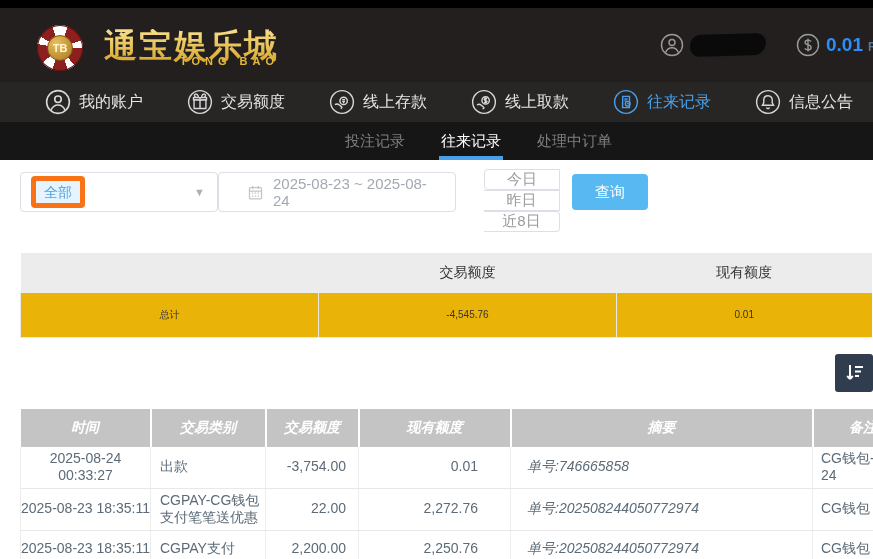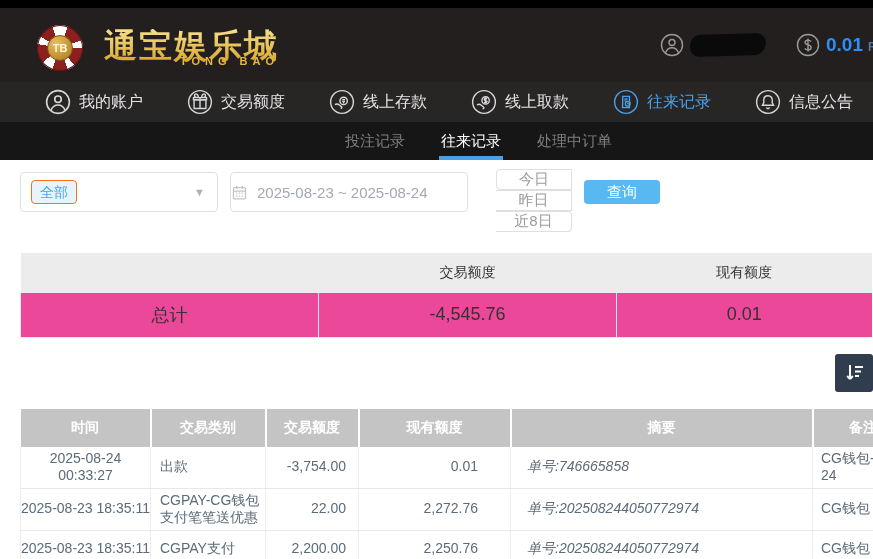--- a/index.html
+++ b/index.html
@@ -49,61 +49,61 @@
   .tab + .tab { margin-left:32px; }
   .tab.active { color:#ffffff; }
   .tab.active::after { content:""; position:absolute; left:0; right:0; bottom:0; height:4px; background:#4aa0e8; }
 
   
   .content { padding-left:20px; }
 
   .filter-bar { display:flex; align-items:center; margin-top:12px; height:40px; }
   .type-select { width:198px; height:40px; border:1px solid #dcdfe6; border-radius:4px; background:#fff;
                  display:flex; align-items:center; padding:0 10px; position:relative; cursor:pointer; }
-  .select-tag { background:#e8f4fd; border:1px solid #f97316; color:#4aa3e8; font-size:14px; border-radius:4px;
+  .select-tag { background:#e8f4fd; border:5px solid #f97316; color:#4aa3e8; font-size:14px; border-radius:4px;
                 padding:3px 8px; line-height:1.2; }
   .select-caret { position:absolute; right:12px; color:#b0b0b0; font-size:11px; }
   .date-input { width:238px; height:40px; border:1px solid #dcdfe6; border-radius:4px; background:#fff;
-                display:flex; align-items:center; margin-left:12px; padding:0 0; color:#a3a9b3; font-size:15px; cursor:pointer; }
+                display:flex; align-items:center; padding:0 28px; color:#a3a9b3; font-size:15px; cursor:pointer; }
   .cal-icon { width:17px; height:17px; color:#c0c4cc; margin-right:9px; flex:0 0 auto; }
   .quick-group { display:flex; margin-left:28px; height:46px;flex-direction:column; }
   .quick-btn { min-width:76px; padding:0 18px; background:#fff; border:1px solid #dcdfe6; border-left-width:0;
                color:#9b9b9b; font-size:15px; display:flex; align-items:center; justify-content:center; cursor:pointer; }
   .quick-btn:first-child { border-left-width:1px; border-radius:4px 0 0 4px; }
   .quick-btn:last-child { border-radius:0 4px 4px 0;text-align:right; }
-  .search-btn { margin-left:12px; width:76px; height:24px; background:#57b8f2; border:none; border-radius:4px;
+  .search-btn { margin-left:12px; width:76px; height:36px; background:#57b8f2; border:none; border-radius:4px;
                 color:#fff; font-size:15px; cursor:pointer; font-family:inherit; }
 
   
   .summary-table { margin-top:41px; width:851px; border-collapse:collapse; table-layout:fixed; }
   .summary-table col:nth-child(1){ width:298px; }
   .summary-table col:nth-child(2){ width:298px; }
   .summary-table col:nth-child(3){ width:255px; }
   .summary-table thead th { background:#ececec; height:40px; font-size:14px; color:#333; font-weight:normal; text-align:center; }
-  .summary-table tbody td { height:44px; background:#ec4899; text-align:center; font-size:18px; color:#333;
+  .summary-table tbody td { height:44px; background:#eab308; text-align:center; font-size:10px; color:#333;
                             border-bottom:1px solid #e8e8e8; }
   .summary-table tbody td + td { border-left:1px solid #e8e8e8; }
   .summary-table tbody td:first-child { border-left:1px solid #e8e8e8; }
 
   
   .sort-row { margin-top:16px; }
   .sort-btn { margin-left:815px; width:38px; height:38px; background:#2f3d4f; border:none; border-radius:3px;
               display:flex; align-items:center; justify-content:center; cursor:pointer; }
   .sort-btn svg { width:24px; height:24px; color:#fff; }
 
   
   .data-table { margin-top:17px; width:892px; border-collapse:collapse; table-layout:fixed; }
   .data-table col:nth-child(1){ width:130px; }
   .data-table col:nth-child(2){ width:115px; }
   .data-table col:nth-child(3){ width:93px; }
   .data-table col:nth-child(4){ width:152px; }
   .data-table col:nth-child(5){ width:302px; }
   .data-table col:nth-child(6){ width:100px; }
   .data-table thead th { background:#c4c4c4; color:#fff; font-size:14px; font-weight:bold; height:38px; text-align:center;
-                         border-right:2px solid #fff; }
+                         border-right:2px solid #fff;font-style:italic; }
   .data-table thead th:last-child { border-right:none; }
   .data-table tbody td { background:#fff; color:#5c6b77; font-size:14px; height:38px; padding:3px 0;
                          border-bottom:1px solid #e8e8e8; border-right:1px solid #ededed; line-height:1.25; }
   .data-table tbody td:first-child { border-left:1px solid #ededed; text-align:center; }
   .data-table td.cell-type { text-align:left; padding-left:9px; padding-right:0; }
   .data-table td.cell-amount { text-align:right; padding-right:12px; }
   .data-table td.cell-balance { text-align:right; padding-right:32px; }
   .data-table td.cell-summary { text-align:left; padding-left:16px;font-style:italic; }
   .data-table td.cell-remark { text-align:left; padding-left:8px; white-space:pre-line; }
 </style>

